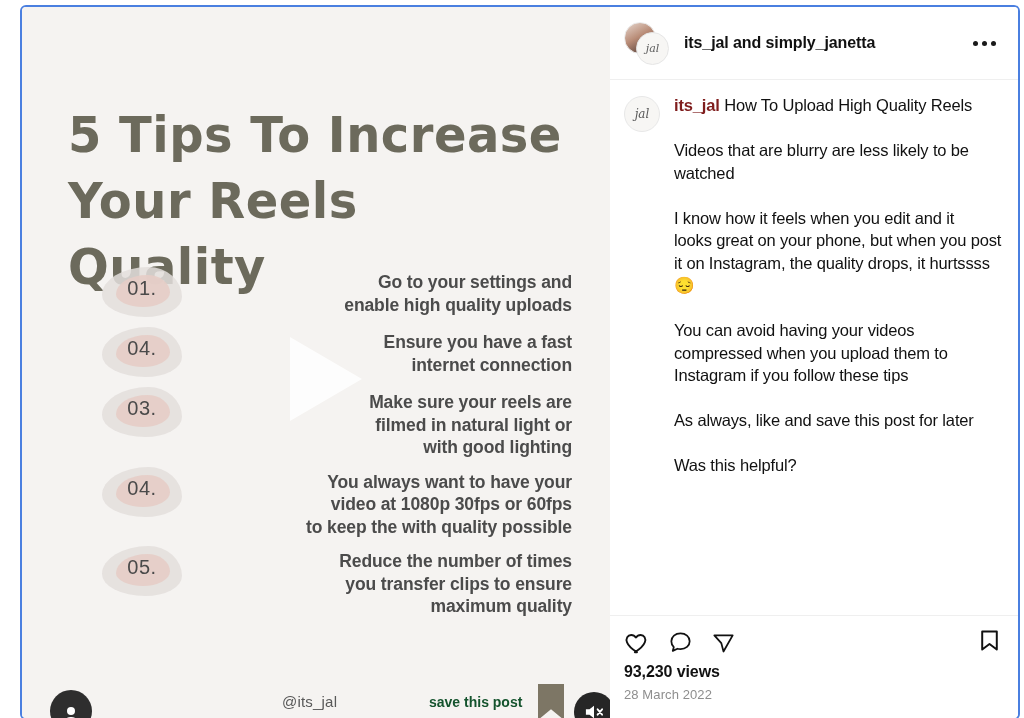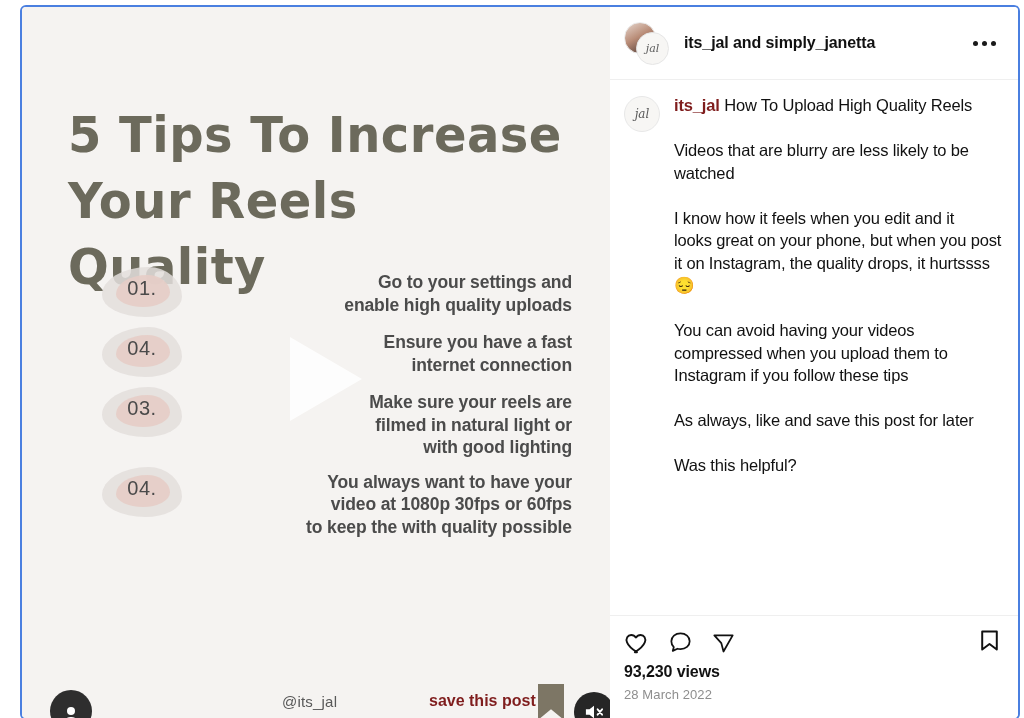--- a/index.html
+++ b/index.html
@@ -148,23 +148,23 @@
     left: 260px;
     bottom: 8px;
     font-size: 15px;
     color: #585858;
     letter-spacing: .2px;
   }
   .savepost {
     position: absolute;
     left: 407px;
     bottom: 8px;
-    font-size: 16px;
-    font-weight: 700;
-    color: #7f1d1d;
+    font-size: 14px;
+    font-weight: 700;
+    color: #14532d;
   }
   .save-bookmark {
     position: absolute;
     left: 516px;
     bottom: -2px;
     width: 26px;
     height: 36px;
     background: #7d7665;
     clip-path: polygon(0 0, 100% 0, 100% 100%, 50% 70%, 0 100%);
   }
@@ -361,20 +361,30 @@
           <div class="tip-badge">
             <div class="blob-outer"></div>
             <div class="blob-inner"></div>
             <div class="tip-num">04.</div>
           </div>
           <div class="tip-text">You always want to have your
 video at 1080p 30fps or 60fps
 to keep the with quality possible</div>
         </div>
 
+        <div class="tip">
+          <div class="tip-badge">
+            <div class="blob-outer"></div>
+            <div class="blob-inner"></div>
+            <div class="tip-num">05.</div>
+          </div>
+          <div class="tip-text">Reduce the number of times
+you transfer clips to ensure
+maximum quality</div>
+        </div>
 
       </div>
 
       <div class="play-btn"></div>
 
       <div class="media-bottom">
         <div class="mini-avatar">
           <svg width="20" height="18" viewBox="0 0 20 18" aria-hidden="true">
             <circle cx="10" cy="5" r="4" fill="#ffffff"></circle>
             <path d="M2 18c0-4.4 3.6-7 8-7s8 2.6 8 7z" fill="#ffffff"></path>

